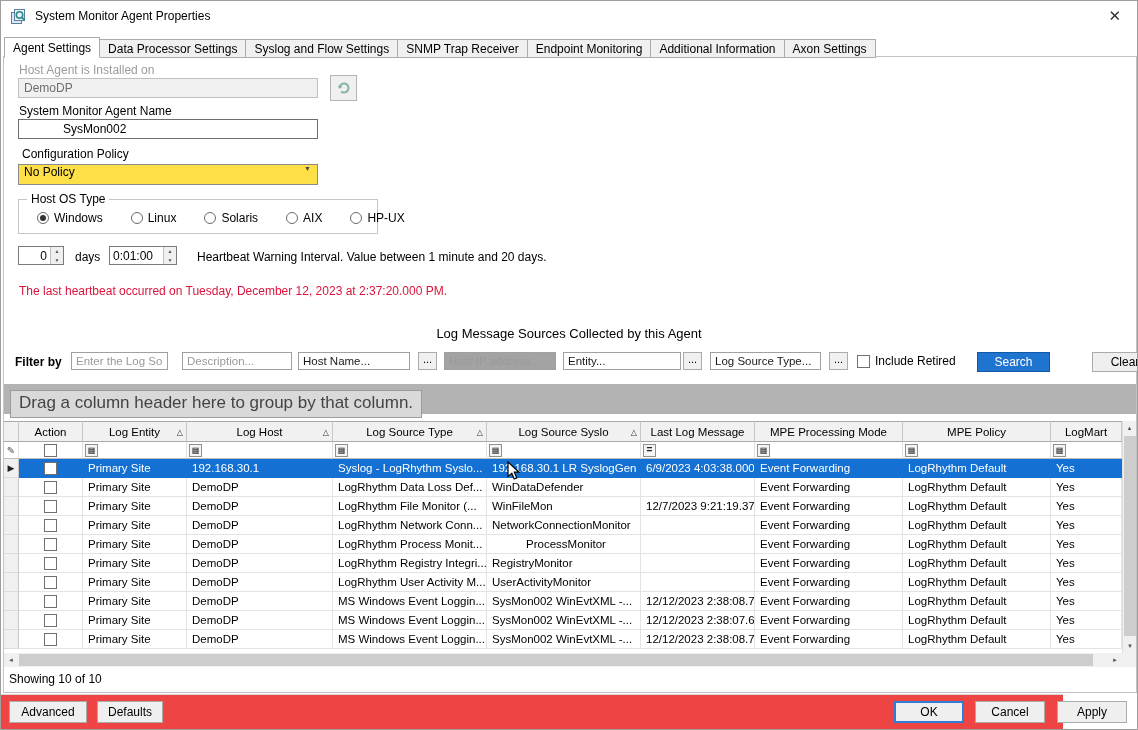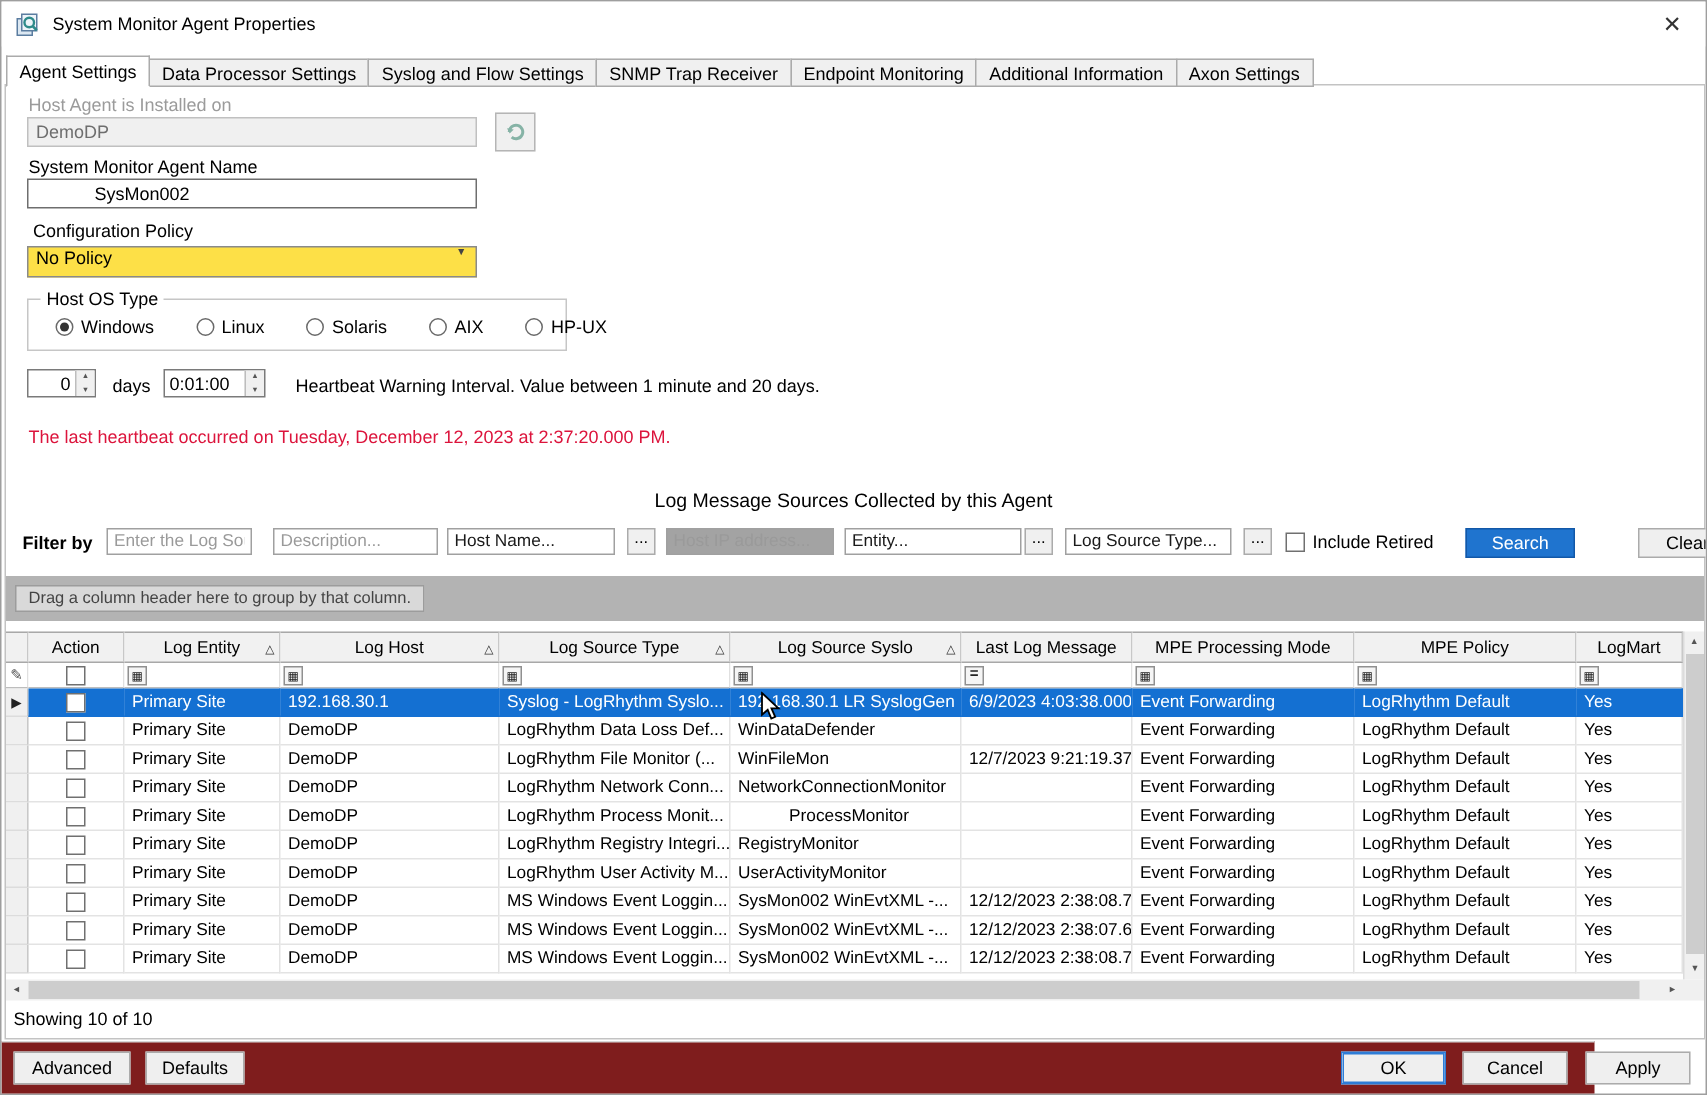--- a/index.html
+++ b/index.html
@@ -44,22 +44,22 @@
   .ftb.ph-dark::placeholder{color:#1a1a1a}
   .ftb.dis{background:#a3a3a3}
   .dots{width:19px;height:18px;background:#f0f0f0;border:1px solid #ababab;text-align:center;line-height:12px;font-size:11px}
   .cb{width:13px;height:13px;border:1px solid #707070;background:#fff;display:inline-block;flex:none}
   .btn{background:#efefef;border:1px solid #ababab;text-align:center;font-size:12px}
   .btn-search{background:var(--search_button);border:1px solid #1258a8;color:#fff;text-align:center;line-height:18px}
   .btn-ok{border-color:var(--focus_ring);box-shadow:inset 0 0 0 1px var(--focus_ring)}
 
   
   .groupbar{left:3px;top:383px;width:1132px;height:30px;background:#b3b3b3}
-  .grouphint{position:absolute;left:6px;top:6px;height:18px;padding:2px 8px;background:#d9d9d9;
-             border:1px solid #9c9c9c;color:#444;font-size:11px;white-space:nowrap}
+  .grouphint{position:absolute;left:6px;top:6px;height:28px;padding:2px 8px;background:#d9d9d9;
+             border:1px solid #9c9c9c;color:#444;font-size:17px;white-space:nowrap}
 
   
   .grid{left:3px;top:420px;width:1132px;height:246px;background:#fff;font-size:11.5px}
   .grow{display:flex}
   .gcell{flex:none;overflow:hidden;white-space:nowrap}
   .ghead{height:21px}
   .hcell{background:#f1f1f1;border-right:1px solid #c8c8c8;border-bottom:1px solid #a8a8a8;border-top:1px solid #a8a8a8;
          text-align:center;padding-top:4px;position:relative}
   .sortglyph{position:absolute;right:3px;top:6px;font-size:8px;color:#333}
   .gfilter{height:17px}
@@ -78,21 +78,21 @@
   .vsb{position:absolute;right:0;top:0;width:14px;height:232px;background:#f0f0f0;border-left:1px solid #dcdcdc}
   .sbtn{height:14px;display:flex;align-items:center;justify-content:center;font-size:6px;color:#555}
   .vthumb{position:absolute;left:1px;top:15px;width:12px;height:200px;background:#cdcdcd}
   .vsb .sbtn.bottom{position:absolute;bottom:0;left:0;width:14px}
   .hsb{position:absolute;left:0;bottom:0;width:1118px;height:14px;background:#f0f0f0;display:flex;align-items:center}
   .hsb .sbtn{width:14px;height:14px;flex:none}
   .hthumb{height:12px;width:1074px;background:#cdcdcd;margin:0 1px}
   .corner{position:absolute;right:0;bottom:0;width:14px;height:14px;background:#f0f0f0}
 
   
-  .bottombar{left:0;top:693px;width:1062px;height:37px;background:#7f1d1d;border-top:1px solid #d7d7d7}
+  .bottombar{left:0;top:693px;width:1062px;height:37px;background:#ef4444;border-top:1px solid #d7d7d7}
   .bottombar .btn{position:absolute;top:6px;height:22px;line-height:20px}
 
   .cursor{left:506px;top:460px;z-index:9;pointer-events:none}
   .section-title{left:0;top:325px;width:100%;text-align:center;font-size:13px}
 </style>
 </head>
 <body>
 
 <div class="titlebar abs">
   <svg width="17" height="17" viewBox="0 0 17 17">

